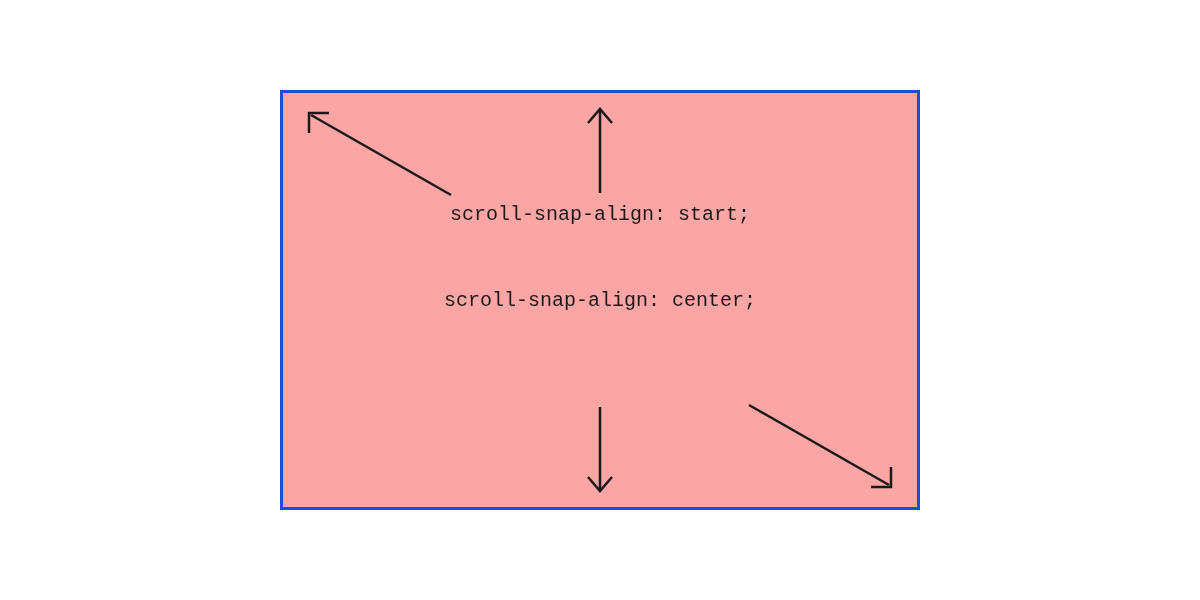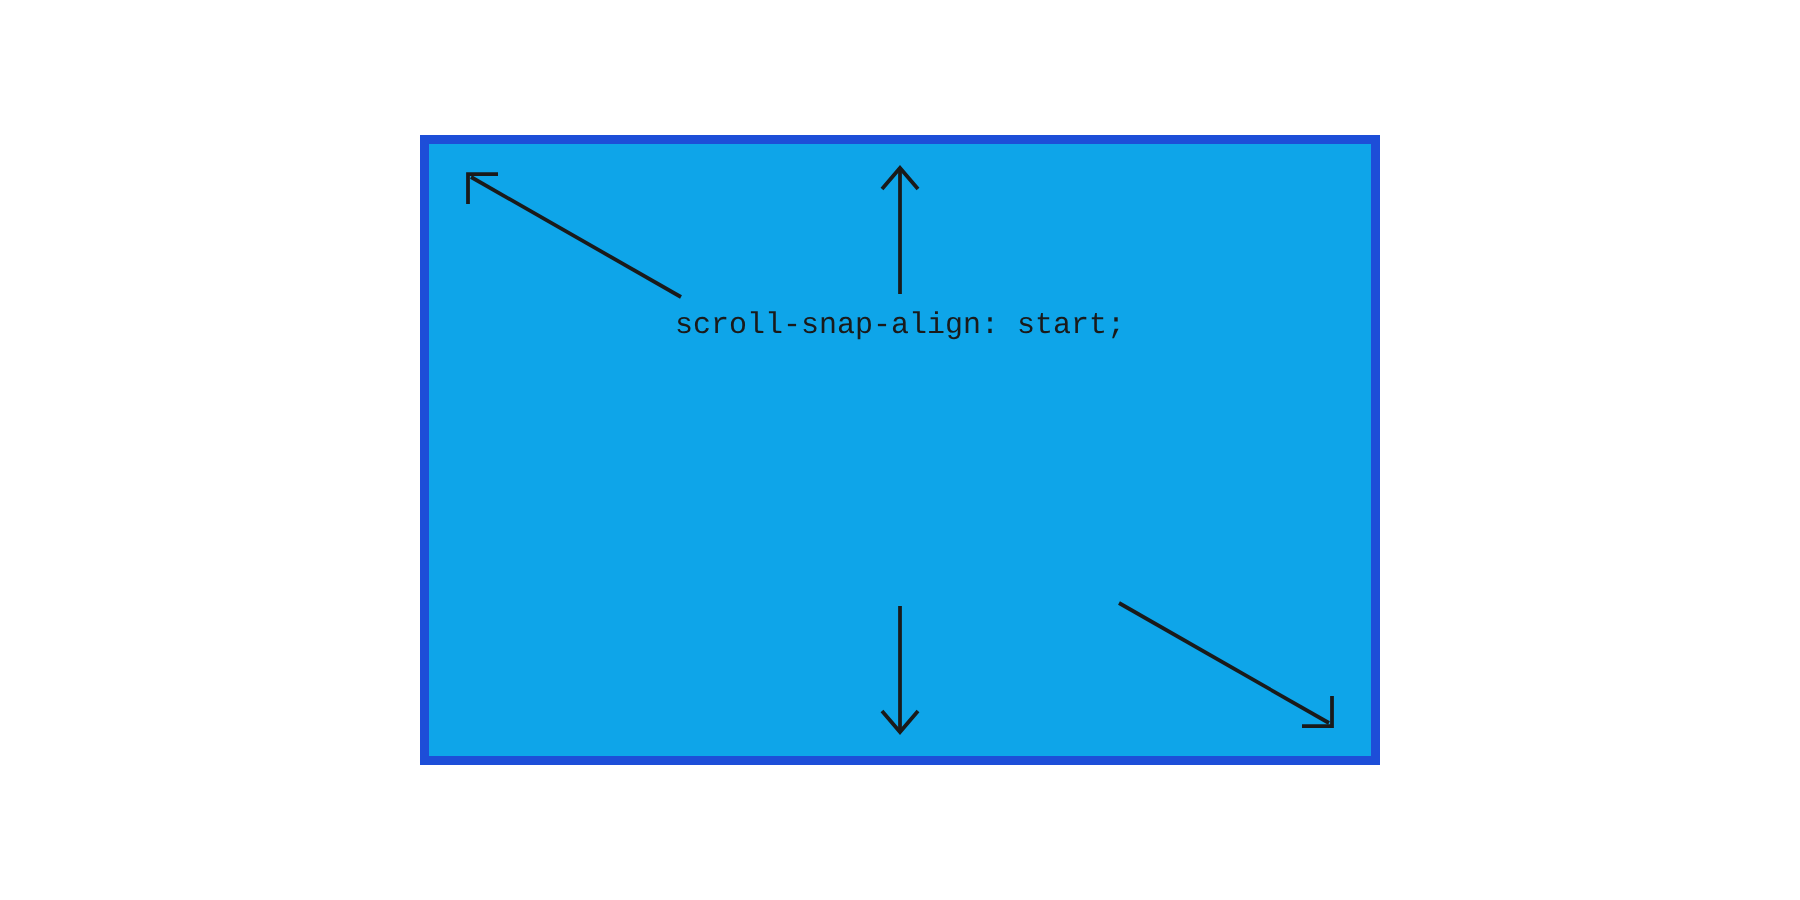--- a/index.html
+++ b/index.html
@@ -13,22 +13,22 @@
       background: #ffffff;
       font-family: 'Courier New', Courier, monospace;
       display: flex;
       align-items: center;
       justify-content: center;
     }
     .diagram-box {
       position: relative;
       width: 640px;
       height: 420px;
-      background: #0ea5e9;
-      border: 6px solid #1d4ed8;
+      background: #fca5a5;
+      border: 3px solid #1d4ed8;
       text-align: right;
     }
     .label {
       position: absolute;
       font-size: 20px;
       color: #1a1a1a;
       white-space: nowrap;
       font-family: 'Menlo', 'Consolas', 'Courier New', monospace;
     }
     .label-start {
@@ -61,20 +61,21 @@
     <polyline points="28,8 8,8 8,28" fill="none" stroke="#1a1a1a" stroke-width="2.5"></polyline>
   </svg>
 
   <svg class="arrow" style="left:50%; top:8px; transform:translateX(-50%);" width="40" height="92">
     <line x1="20" y1="92" x2="20" y2="10" stroke="#1a1a1a" stroke-width="2.5"></line>
     <polyline points="8,22 20,8 32,22" fill="none" stroke="#1a1a1a" stroke-width="2.5"></polyline>
   </svg>
 
   <div class="label label-start">scroll-snap-align: start;</div>
 
+  <div class="label label-center">scroll-snap-align: center;</div>
 
 
   <svg class="arrow" style="left:50%; bottom:8px; transform:translateX(-50%);" width="40" height="92">
     <line x1="20" y1="0" x2="20" y2="82" stroke="#1a1a1a" stroke-width="2.5"></line>
     <polyline points="8,70 20,84 32,70" fill="none" stroke="#1a1a1a" stroke-width="2.5"></polyline>
   </svg>
 
   <svg class="arrow" style="right:18px; bottom:12px;" width="150" height="90">
     <line x1="0" y1="0" x2="140" y2="80" stroke="#1a1a1a" stroke-width="2.5"></line>
     <polyline points="122,82 142,82 142,62" fill="none" stroke="#1a1a1a" stroke-width="2.5"></polyline>

